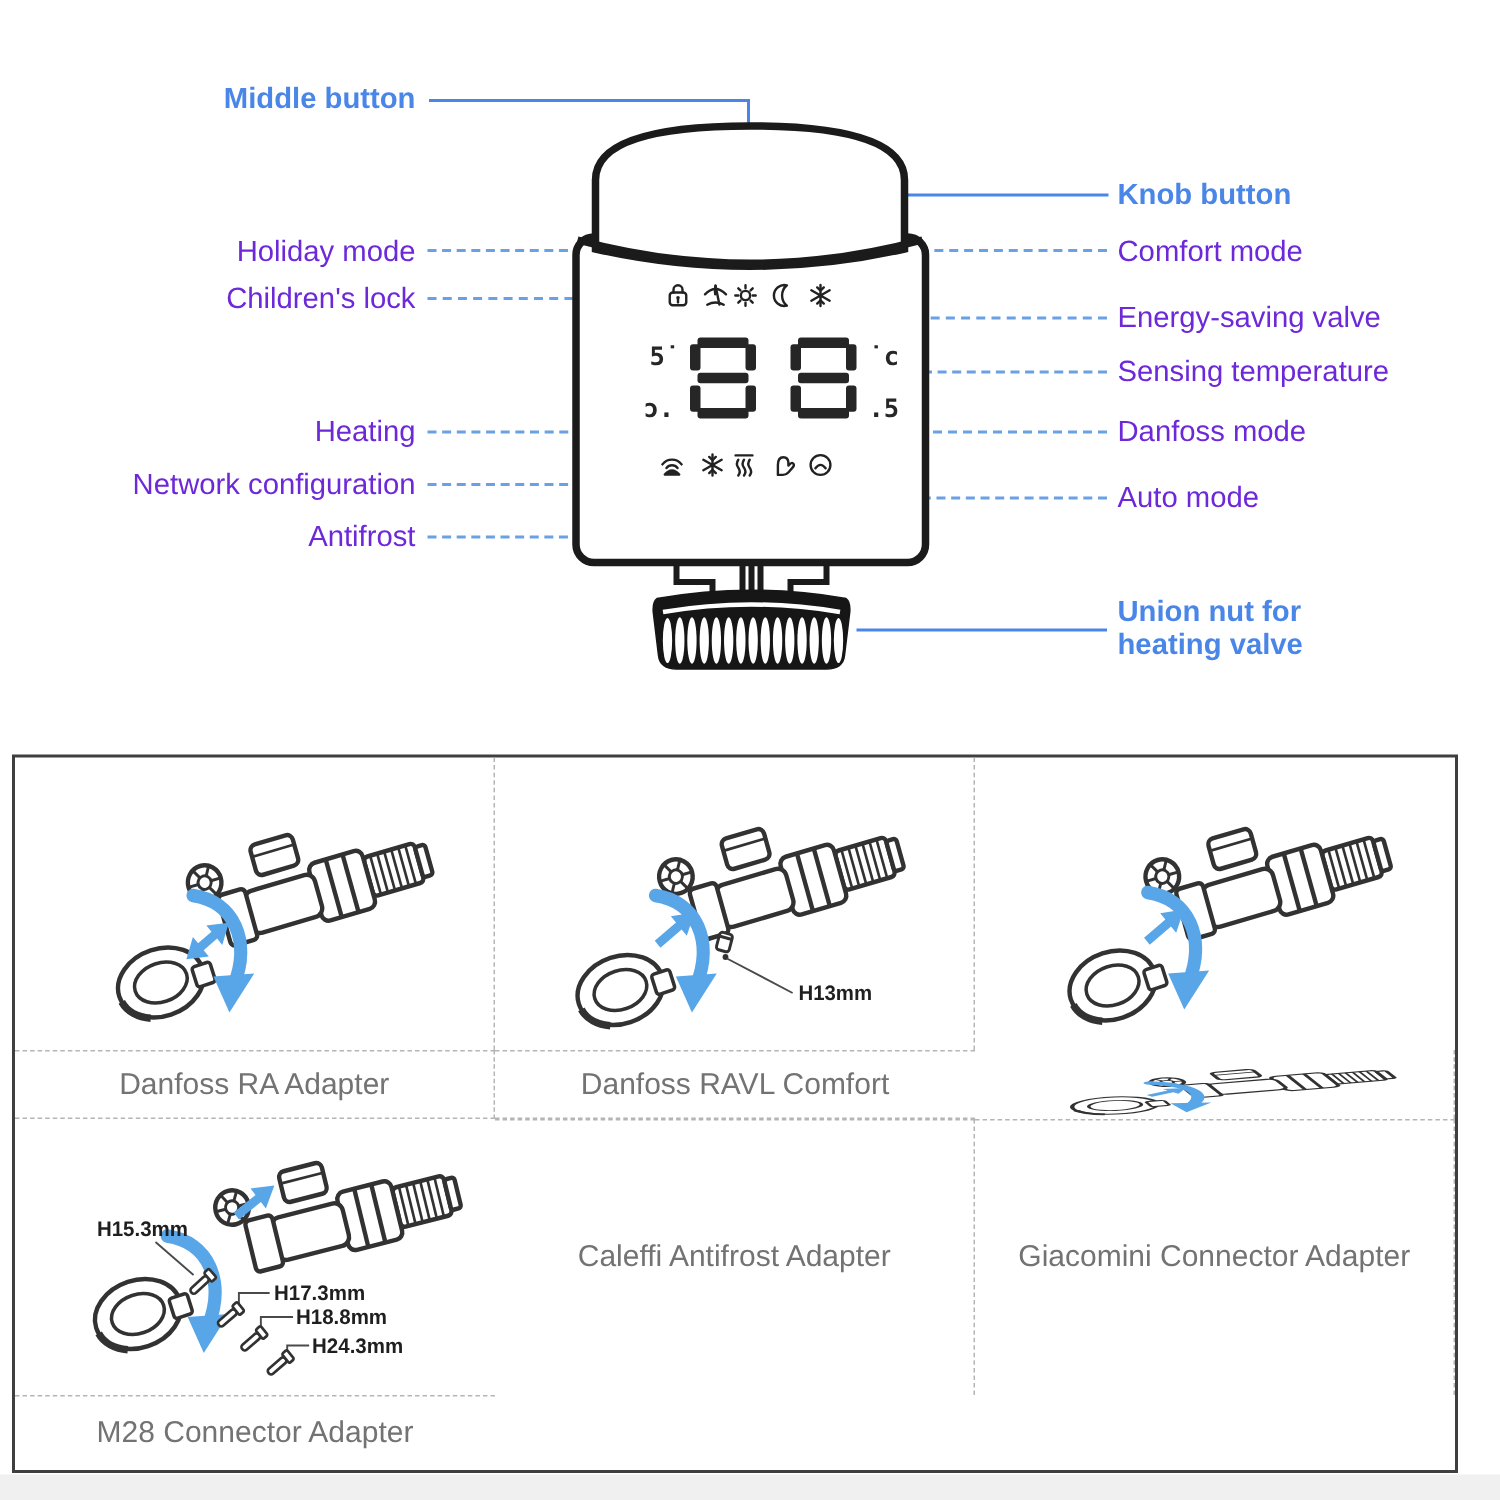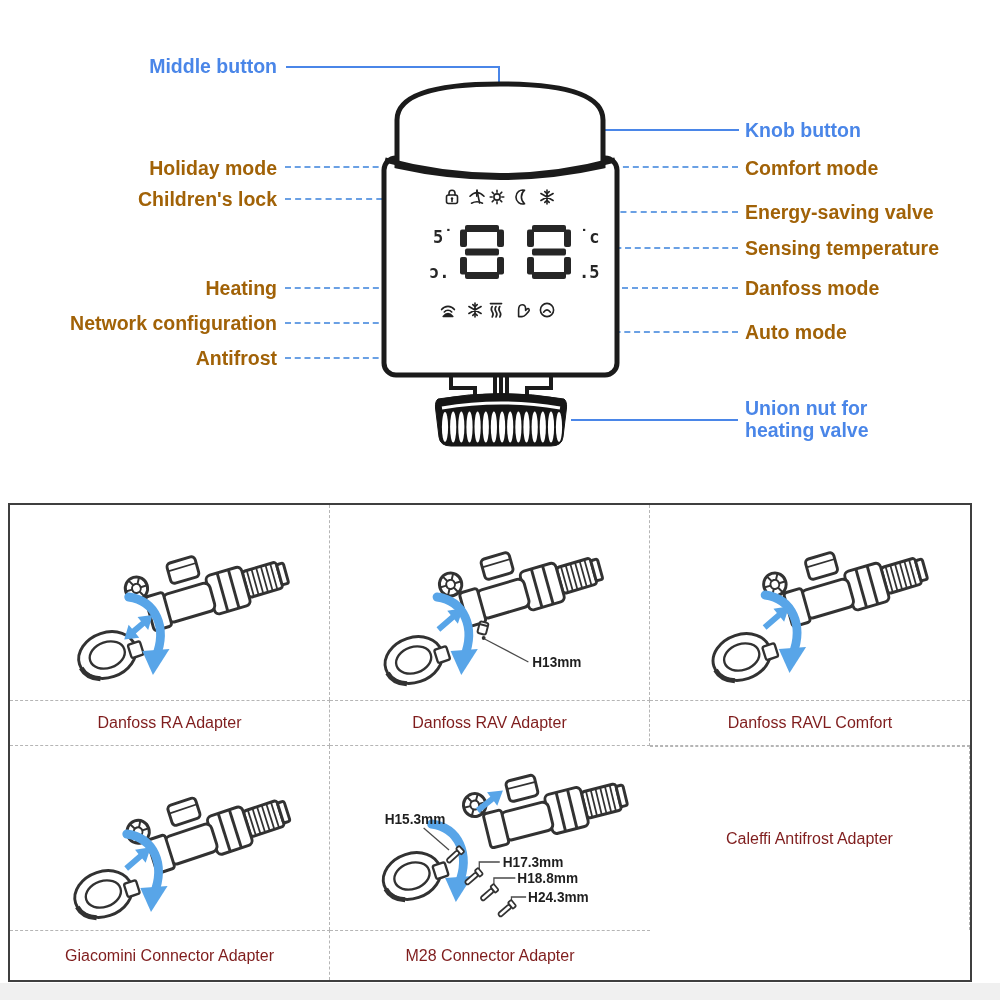--- a/index.html
+++ b/index.html
@@ -1,39 +1,39 @@
 <!DOCTYPE html>
 <html><head>
 <meta charset="utf-8">
 <style>
   html,body{margin:0;padding:0;}
   body{
     width:1000px;height:1000px;position:relative;overflow:hidden;
     background:#ffffff;color:#3a3a3a;
     font-family:"Liberation Sans",sans-serif;
   }
-  .lbl{position:absolute;font-size:19.5px;line-height:22px;white-space:nowrap;color:#a16207;font-weight:bold;}
+  .lbl{position:absolute;font-size:19.5px;line-height:22px;white-space:nowrap;color:#6d28d9;}
   .lbl-l{right:723px;text-align:left;}
   .lbl-r{left:745px;text-align:left;}
   .accent{color:#4a86e8;font-weight:700;}
   .hline{position:absolute;height:0;border-top:2.5px solid #4a86e8;}
   .vline{position:absolute;width:0;border-left:2.5px solid #4a86e8;}
   .hdash{position:absolute;height:0;border-top:2px dashed #6aa0e4;}
   .vdash{position:absolute;width:0;border-left:2px dashed #6aa0e4;}
   .device-svg{position:absolute;left:375px;top:58px;width:250px;height:395px;}
   .grid{
     position:absolute;left:8px;top:503px;width:964px;height:479px;
     border:2px solid #3f3f3f;box-sizing:border-box;background:#fff;
     display:grid;grid-template-columns:1fr 1fr 1fr;grid-template-rows:195px 46px 184px 1fr;
   }
   .imgcell{position:relative;overflow:hidden;}
   .colsep{border-right:1px dashed #b5b5b5;}
   .labelcell{
     display:flex;align-items:center;justify-content:center;
-    font-size:16px;color:#7f1d1d;border-top:1px dashed #b5b5b5;
+    font-size:20px;color:#737373;border-top:1px dashed #b5b5b5;
   }
   .labelcell.r1{border-bottom:1px dashed #b5b5b5;}
   svg.cellart{display:block;width:100%;height:100%;}
   .ann{font-family:"Liberation Sans",sans-serif;font-size:14px;font-weight:700;fill:#1f1f1f;}
   .ldr{fill:none;stroke:#4a4a4a;stroke-width:1.3px;}
   .seg7{fill:#262626;}
   .cornertxt{font-family:"DejaVu Sans Mono",monospace;font-size:17px;fill:#262626;font-weight:700;}
   .bstrip{position:absolute;left:0;top:983px;width:1000px;height:17px;background:#f0f0f0;}
 </style>
 </head>
@@ -277,21 +277,20 @@
   <div class="imgcell">
     <svg class="cellart" viewBox="0 0 328 195" preserveAspectRatio="none">
       <use href="#sym-valve" transform="translate(196,88) rotate(-16)"></use>
       <use href="#sym-ring" transform="translate(94,152)"></use>
       <use href="#sym-curve" transform="translate(116,90)"></use>
       <use href="#sym-arrow" transform="translate(112,116) rotate(-40)"></use>
     </svg>
   </div>
 
   <div class="labelcell r1 colsep">Danfoss RA Adapter</div>
-  <div class="labelcell r1 colsep">Danfoss RAV Adapter</div>
   <div class="labelcell r1">Danfoss RAVL Comfort</div>
 
   <div class="imgcell colsep">
     <svg class="cellart" viewBox="0 0 328 184" preserveAspectRatio="none">
       <use href="#sym-valve" transform="translate(200,92) rotate(-18)"></use>
       <use href="#sym-ring" transform="translate(96,148)"></use>
       <use href="#sym-curve" transform="translate(118,88)"></use>
       <use href="#sym-arrow" transform="translate(114,116) rotate(-40)"></use>
     </svg>
   </div>

